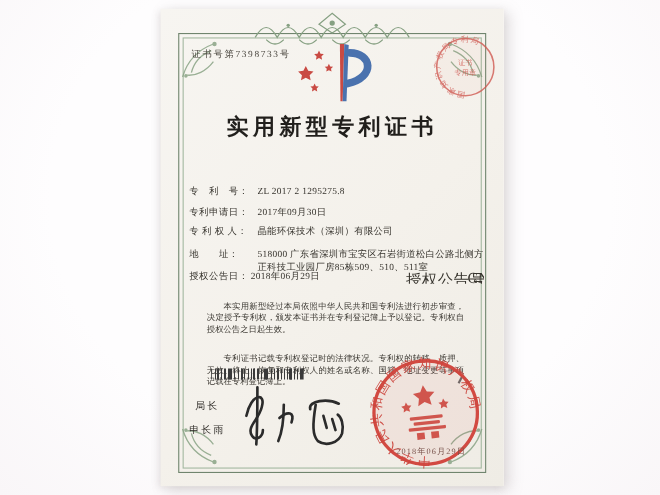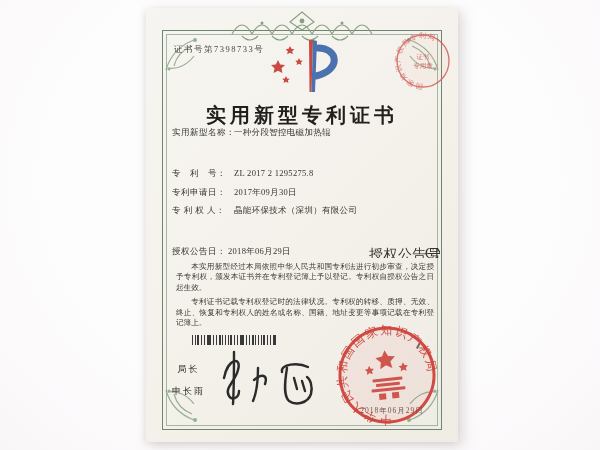--- a/index.html
+++ b/index.html
@@ -31,21 +31,21 @@
   .row{position:absolute;left:26px;right:18px;display:flex;font-size:8.5px;color:#36332d;white-space:nowrap;overflow:hidden;}
   .row .lbl{width:62px;flex:0 0 62px;letter-spacing:.5px;}
   .row .val{letter-spacing:.3px;}
   .row.wrap{white-space:normal;}
   .row.wrap .val{width:218px;line-height:10.5px;}
   .grant2{position:absolute;left:197px;top:0;display:flex;font-size:14px;color:#36332d;white-space:nowrap;}
   .bodytext{
     position:absolute;left:26px;top:250px;width:266px;
     font-size:7.6px;line-height:10.4px;text-align:justify;color:#3c3933;
   }
-  .bodytext p{margin:4px;text-indent:2em;}
+  .bodytext p{margin:16px;text-indent:2em;}
   .barcode{
     position:absolute;left:46px;top:327px;width:84px;height:10px;
     background:
       repeating-linear-gradient(90deg,#3a3a3a 0 1px,transparent 1px 3px),
       repeating-linear-gradient(90deg,transparent 0 5px,#3a3a3a 5px 7px,transparent 7px 11px);
     background-color:transparent;
   }
   .signer{position:absolute;left:26px;top:350px;font-size:9px;color:#2f2c28;line-height:22px;letter-spacing:2px;text-align:center;}
   .signature{position:absolute;left:62px;top:336px;}
   .seal{position:absolute;left:186px;top:312px;transform:rotate(-6deg);}
@@ -135,35 +135,35 @@
     <circle cx="31" cy="31" r="26" fill="rgba(215,90,82,0.05)" stroke="#d05a52" stroke-width="1.4"></circle>
     <text font-size="7" fill="#cf5850" letter-spacing="1.5">
       <textPath href="#stampring">国家知识产权局专利局</textPath>
     </text>
     <text x="31" y="29" text-anchor="middle" font-size="6.5" fill="#cf5850">证书</text>
     <text x="31" y="38" text-anchor="middle" font-size="6.5" fill="#cf5850">专用章</text>
   </svg>
 
   <div class="title">实用新型专利证书</div>
 
-  <div class="row" style="top:119px">
-    <span class="lbl">实用新型名称：</span>
-    <span class="val">一种分段智控电磁加热辊</span>
-  </div>
   <div class="row" style="top:160px">
     <span class="lbl">专　利　号：</span>
     <span class="val">ZL 2017 2 1295275.8</span>
   </div>
   <div class="row" style="top:179px">
     <span class="lbl">专利申请日：</span>
     <span class="val">2017年09月30日</span>
   </div>
   <div class="row" style="top:197px">
     <span class="lbl">专 利 权 人：</span>
     <span class="val">晶能环保技术（深圳）有限公司</span>
+  </div>
+  <div class="row wrap" style="top:218px">
+    <span class="lbl">地　　址：</span>
+    <span class="val">518000 广东省深圳市宝安区石岩街道松白公路北侧方正科技工业园厂房85栋509、510、511室</span>
   </div>
   <div class="row" style="top:238px">
     <span class="lbl" style="width:56px;flex:0 0 56px">授权公告日：</span>
     <span class="val">2018年06月29日</span>
     <span class="grant2">
       <span class="lbl" style="width:56px;flex:0 0 56px">授权公告号：</span>
       <span class="val">CN 207427502 U</span>
     </span>
   </div>
 

